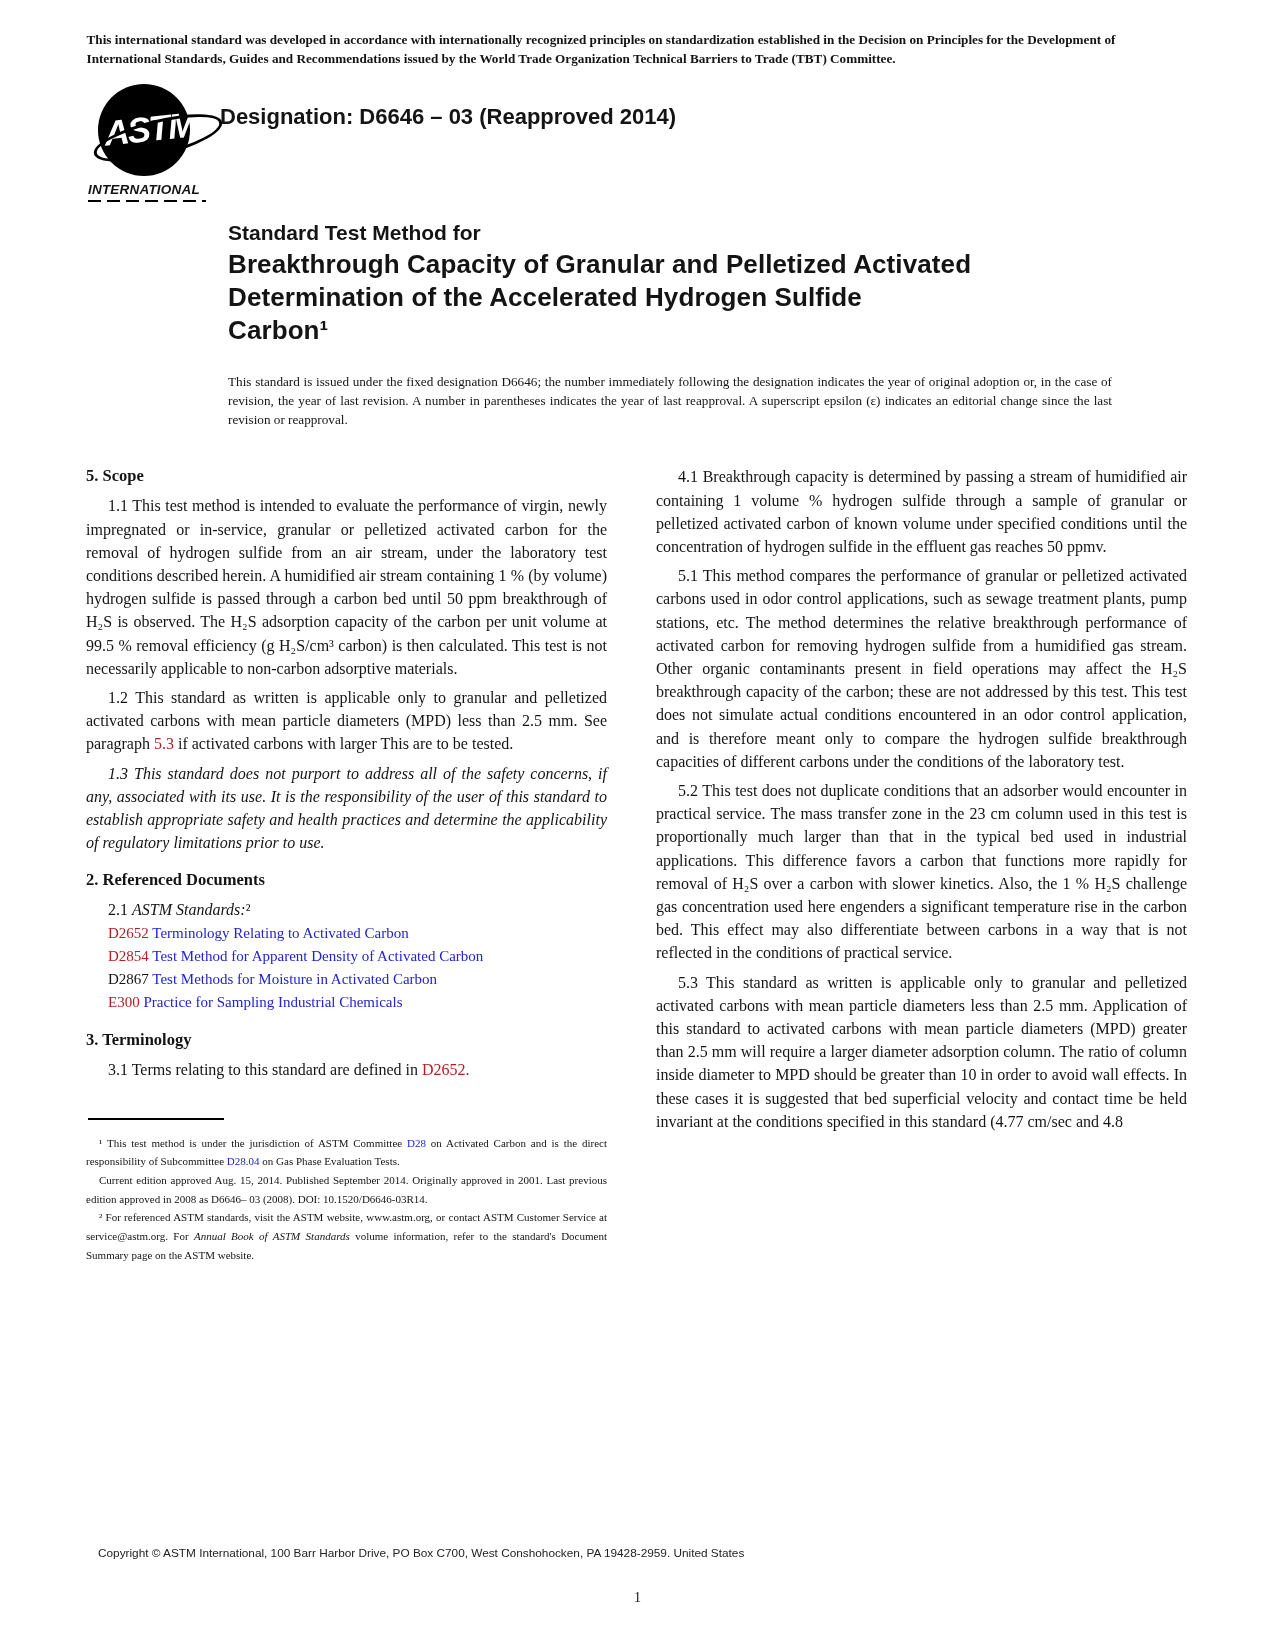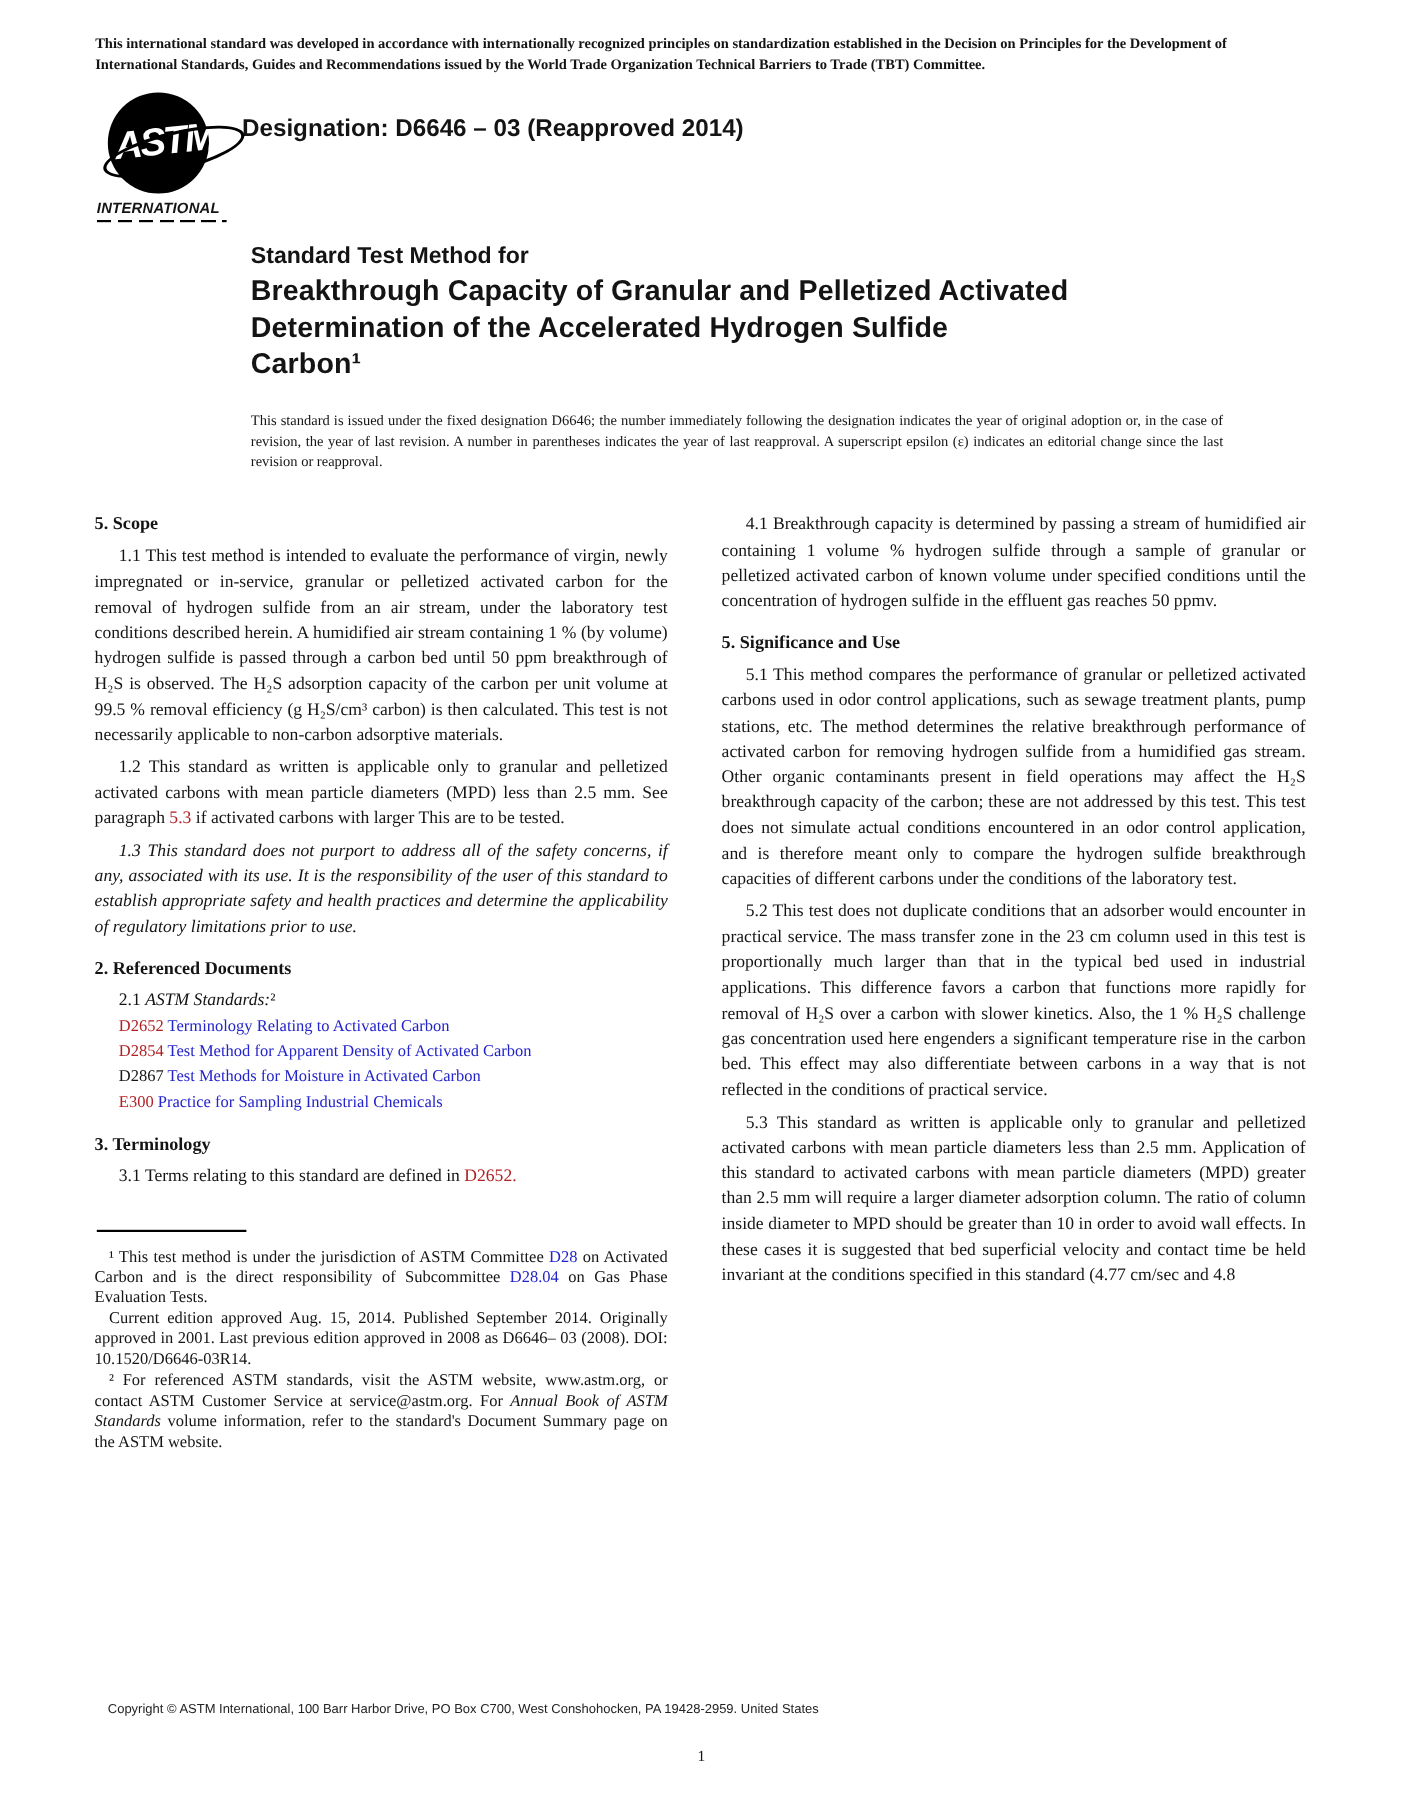--- a/index.html
+++ b/index.html
@@ -77,21 +77,21 @@
     padding-left:42px;text-indent:-20px;margin:0;
   }
   .c-red{color:var(--link-red,#b02025);}
   .c-blue{color:var(--link-blue,#2323cc);}
   .it{font-style:italic;}
 
   
   .footnotes{margin-top:36px;}
   .fn-rule{width:136px;height:2px;background:#000;margin:0 0 14px 2px;}
   .fn{
-    font-size:15px;line-height:18.7px;text-align:justify;
+    font-size:11px;line-height:18.7px;text-align:justify;
     text-indent:13px;margin:0;
   }
 
   
   .copyright{
     position:absolute;left:86px;top:1546px;
     font-family:"Liberation Sans","DejaVu Sans",sans-serif;
     font-size:11.8px;color:#222;margin-left:12px;
   }
   .page-number{
@@ -151,21 +151,20 @@
         <p class="fn"><span>Current edition approved Aug. 15, 2014. Published September 2014. Originally approved in 2001. Last previous edition approved in 2008 as D6646– 03 (2008). DOI: 10.1520/D6646-03R14.</span></p>
         <p class="fn"><span>² For referenced ASTM standards, visit the ASTM website, www.astm.org, or contact ASTM Customer Service at service@astm.org. For </span><span class="it">Annual Book of ASTM Standards</span><span> volume information, refer to the standard's Document Summary page on the ASTM website.</span></p>
       </div>
     </div>
 
     <div class="col-gap"></div>
 
     <div class="col-right">
       <p class="para"><span>4.1  Breakthrough capacity is determined by passing a stream of humidified air containing 1 volume % hydrogen sulfide through a sample of granular or pelletized activated carbon of known volume under specified conditions until the concentration of hydrogen sulfide in the effluent gas reaches 50 ppmv.</span></p>
 
-      <div class="sec-heading">5.  Significance and Use</div>
       <p class="para"><span>5.1  This method compares the performance of granular or pelletized activated carbons used in odor control applications, such as sewage treatment plants, pump stations, etc. The method determines the relative breakthrough performance of activated carbon for removing hydrogen sulfide from a humidified gas stream. Other organic contaminants present in field operations may affect the H₂S breakthrough capacity of the carbon; these are not addressed by this test. This test does not simulate actual conditions encountered in an odor control application, and is therefore meant only to compare the hydrogen sulfide breakthrough capacities of different carbons under the conditions of the laboratory test.</span></p>
       <p class="para"><span>5.2  This test does not duplicate conditions that an adsorber would encounter in practical service. The mass transfer zone in the 23 cm column used in this test is proportionally much larger than that in the typical bed used in industrial applications. This difference favors a carbon that functions more rapidly for removal of H₂S over a carbon with slower kinetics. Also, the 1 % H₂S challenge gas concentration used here engenders a significant temperature rise in the carbon bed. This effect may also differentiate between carbons in a way that is not reflected in the conditions of practical service.</span></p>
       <p class="para"><span>5.3  This standard as written is applicable only to granular and pelletized activated carbons with mean particle diameters less than 2.5 mm. Application of this standard to activated carbons with mean particle diameters (MPD) greater than 2.5 mm will require a larger diameter adsorption column. The ratio of column inside diameter to MPD should be greater than 10 in order to avoid wall effects. In these cases it is suggested that bed superficial velocity and contact time be held invariant at the conditions specified in this standard (4.77 cm/sec and 4.8</span></p>
     </div>
 
   </div>
 
 </div>
 
 <div class="copyright">Copyright © ASTM International, 100 Barr Harbor Drive, PO Box C700, West Conshohocken, PA 19428-2959. United States</div>

